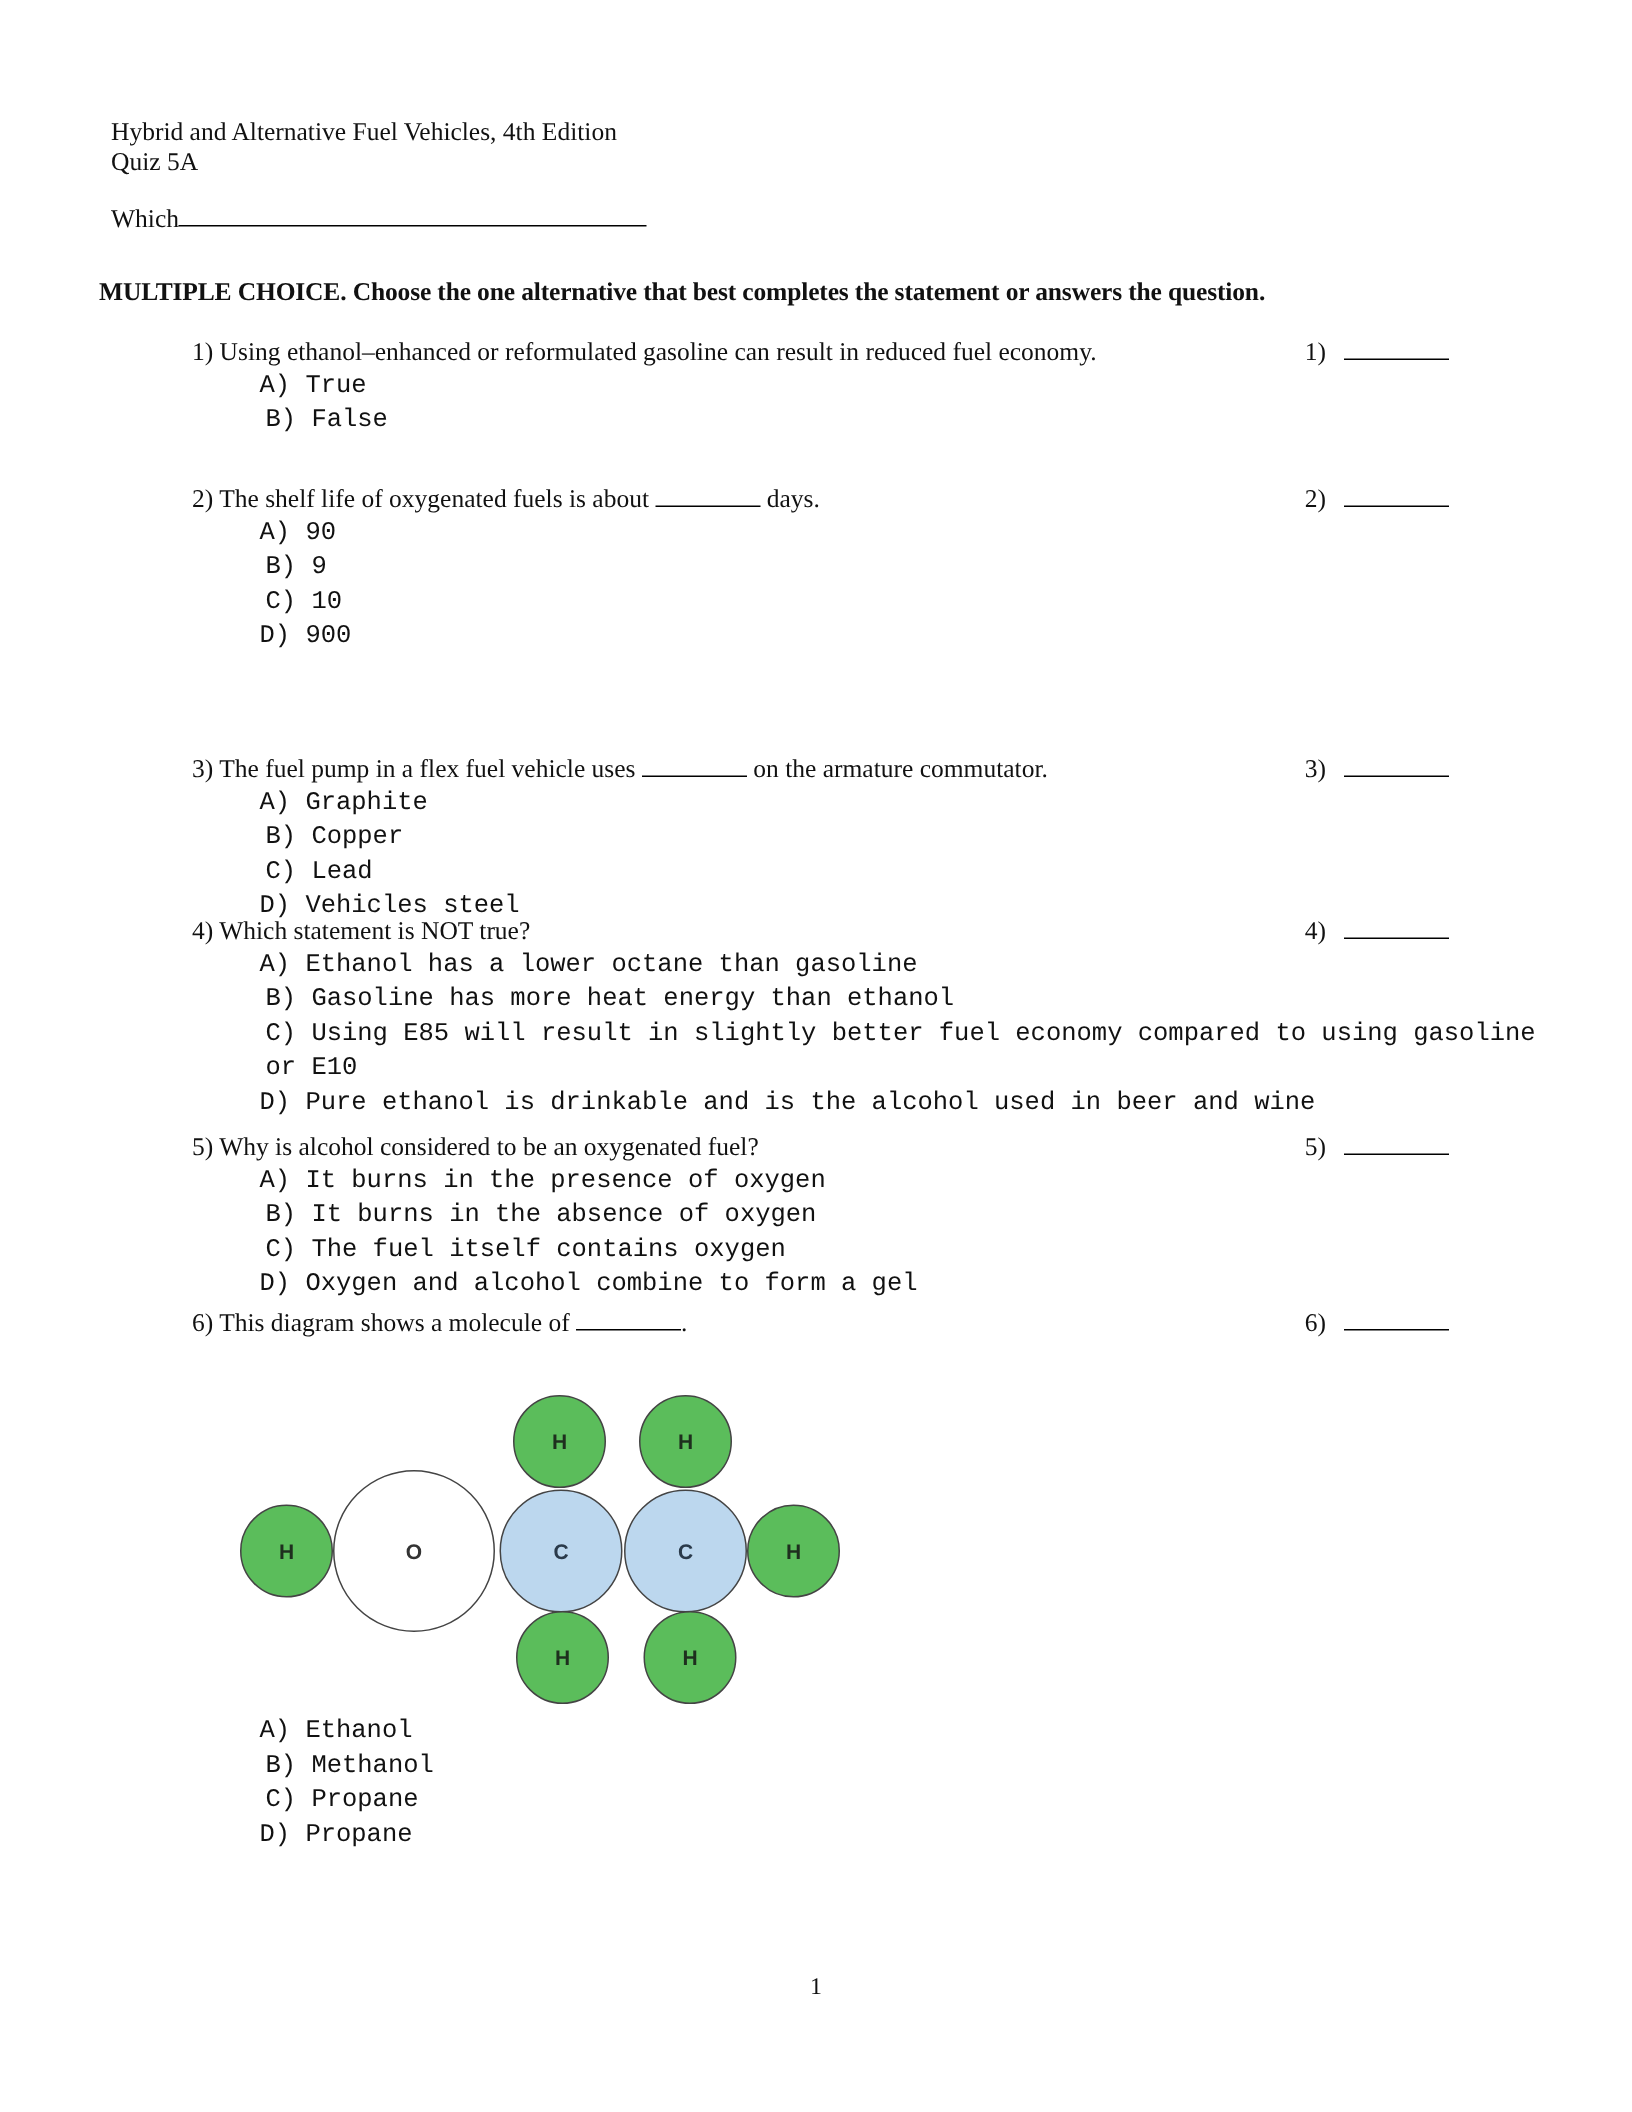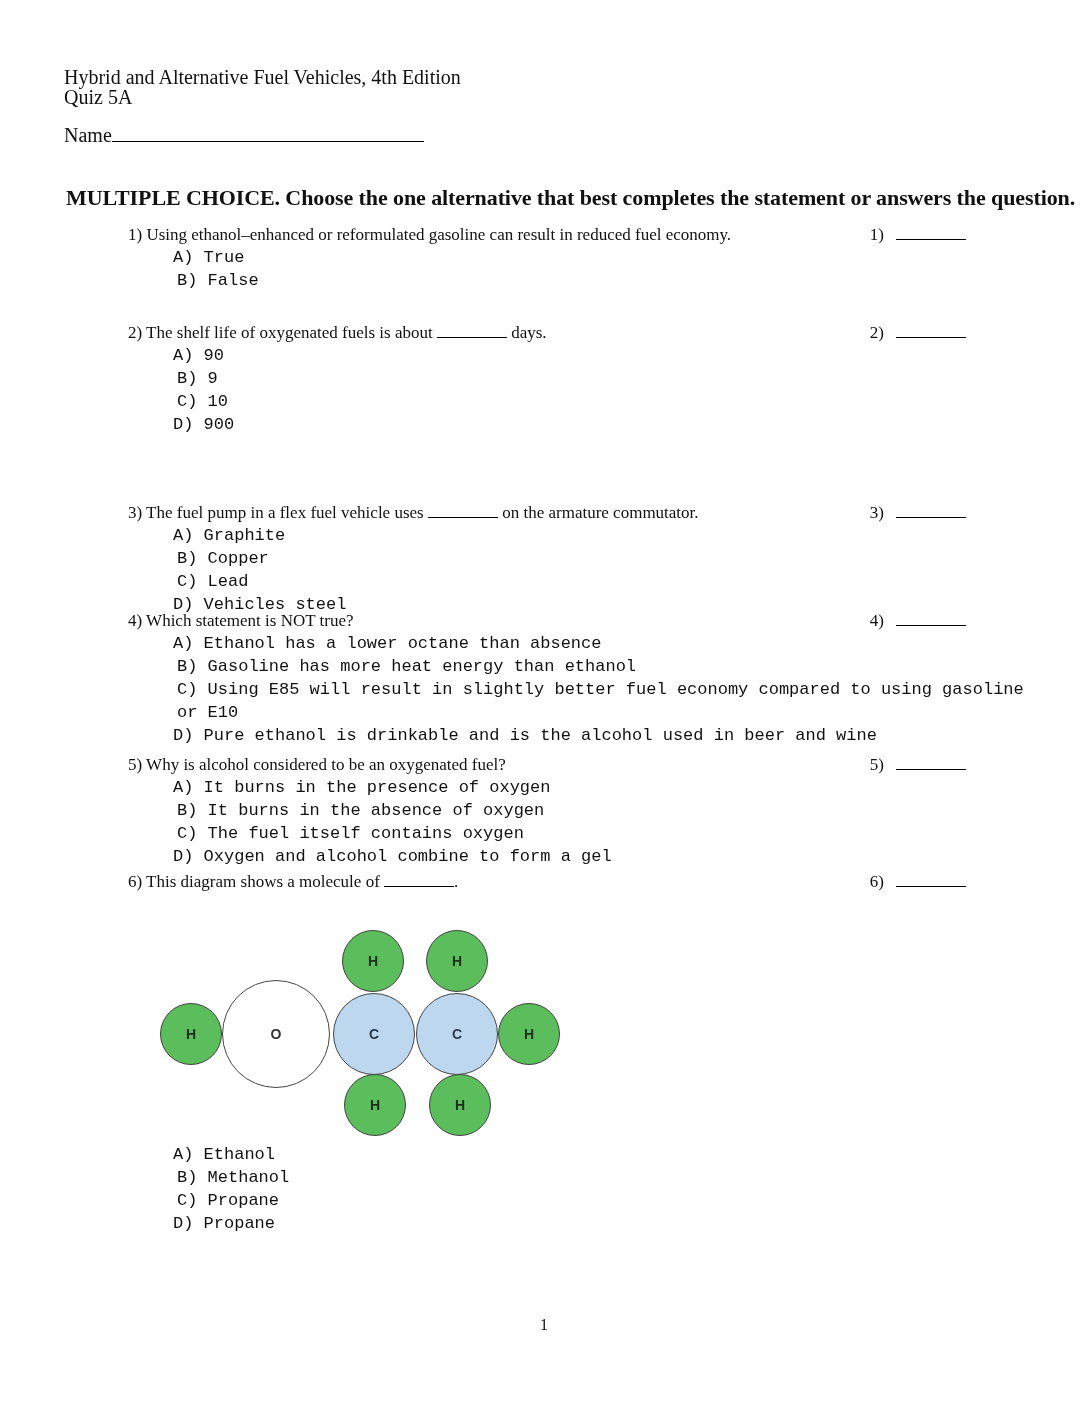--- a/index.html
+++ b/index.html
@@ -1,19 +1,19 @@
 <!DOCTYPE html>
 <html><head>
 <meta charset="utf-8">
 <style>
   html, body { margin:0; padding:0; background:#ffffff; }
   body { width:1088px; height:1408px; position:relative; overflow:hidden; color:#111; font-family:"Liberation Serif","DejaVu Serif",serif; }
-  .hdr { position:absolute; left:64px; font-size:20px; line-height:20px; }
+  .hdr { position:absolute; left:74px; font-size:17px; line-height:20px;margin-top:11px; }
   .name-line { display:inline-block; width:312px; border-bottom:1px solid #000; height:14px; vertical-align:baseline; }
-  .section { position:absolute; left:66px; top:185px; font-size:22px; font-weight:bold; letter-spacing:-0.1px; }
+  .section { position:absolute; left:66px; top:185px; font-size:17px; font-weight:bold; letter-spacing:-0.1px; }
   .q { position:absolute; left:128px; width:900px; font-size:17px; line-height:23px; }
   .stem { display:block; }
   .opt { display:block; padding-left:45px;font-family:Liberation Mono, monospace; }
   .opt.indent2 { padding-left:49px; }
   .blank { display:inline-block; width:70px; border-bottom:1px solid #000; height:14px; }
   .ans { position:absolute; right:62px; top:0; font-size:17px; }
   .ans .num { display:inline-block; margin-right:12px; }
   .ans .line { display:inline-block; width:70px; border-bottom:1.5px solid #000; vertical-align:baseline; }
   .diagram { position:absolute; left:158px; top:928px; width:404px; height:208px; }
   .atom { position:absolute; border-radius:50%; border:1.5px solid #444; display:flex; align-items:center; justify-content:center; font-family:"Liberation Sans","DejaVu Sans",sans-serif; font-weight:bold; font-size:14px; color:#1e2f1e; box-sizing:border-box; }
@@ -22,21 +22,21 @@
   .atom.o { background:#ffffff; width:108px; height:108px; color:#333; }
   .pagenum { position:absolute; left:0; width:1088px; top:1316px; text-align:center; font-size:16px; }
 </style>
 </head>
 <body>
 
 <div>
   <div class="hdr" style="top:67px;">Hybrid and Alternative Fuel Vehicles, 4th Edition</div>
   <div class="hdr" style="top:87px;">Quiz 5A</div>
   <div class="hdr" style="top:125px;">
-    <span>Name</span><span class="name-line"></span>
+    <span>Which</span><span class="name-line"></span>
   </div>
 </div>
 
 <div class="section">MULTIPLE CHOICE.  Choose the one alternative that best completes the statement or answers the question.</div>
 
 <div class="q" style="top:223px;">
   <span class="stem">1) Using ethanol–enhanced or reformulated gasoline can result in reduced fuel economy.</span>
   <span class="opt">A) True</span>
   <span class="opt indent2">B) False</span>
   <div class="ans"><span class="num">1)</span><span class="line"></span></div>
@@ -55,21 +55,21 @@
   <span class="stem"><span>3) The fuel pump in a flex fuel vehicle uses</span> <span class="blank"></span> <span>on the armature commutator.</span></span>
   <span class="opt">A) Graphite</span>
   <span class="opt indent2">B) Copper</span>
   <span class="opt indent2">C) Lead</span>
   <span class="opt">D) Vehicles steel</span>
   <div class="ans"><span class="num">3)</span><span class="line"></span></div>
 </div>
 
 <div class="q" style="top:609px;">
   <span class="stem">4) Which statement is NOT true?</span>
-  <span class="opt">A) Ethanol has a lower octane than absence</span>
+  <span class="opt">A) Ethanol has a lower octane than gasoline</span>
   <span class="opt indent2">B) Gasoline has more heat energy than ethanol</span>
   <span class="opt indent2">C) Using E85 will result in slightly better fuel economy compared to using gasoline or E10</span>
   <span class="opt">D) Pure ethanol is drinkable and is the alcohol used in beer and wine</span>
   <div class="ans"><span class="num">4)</span><span class="line"></span></div>
 </div>
 
 <div class="q" style="top:753px;">
   <span class="stem">5) Why is alcohol considered to be an oxygenated fuel?</span>
   <span class="opt">A) It burns in the presence of oxygen</span>
   <span class="opt indent2">B) It burns in the absence of oxygen</span>

